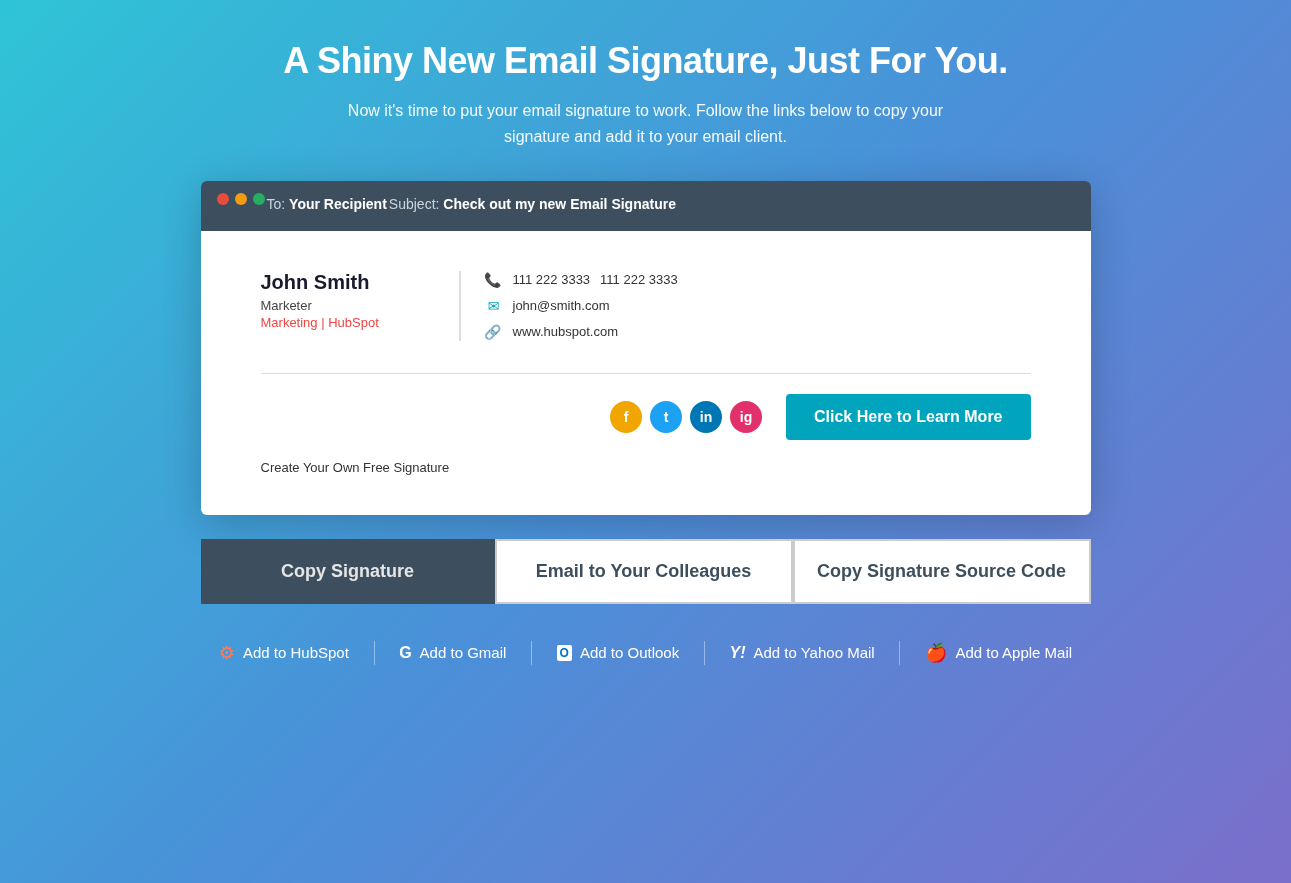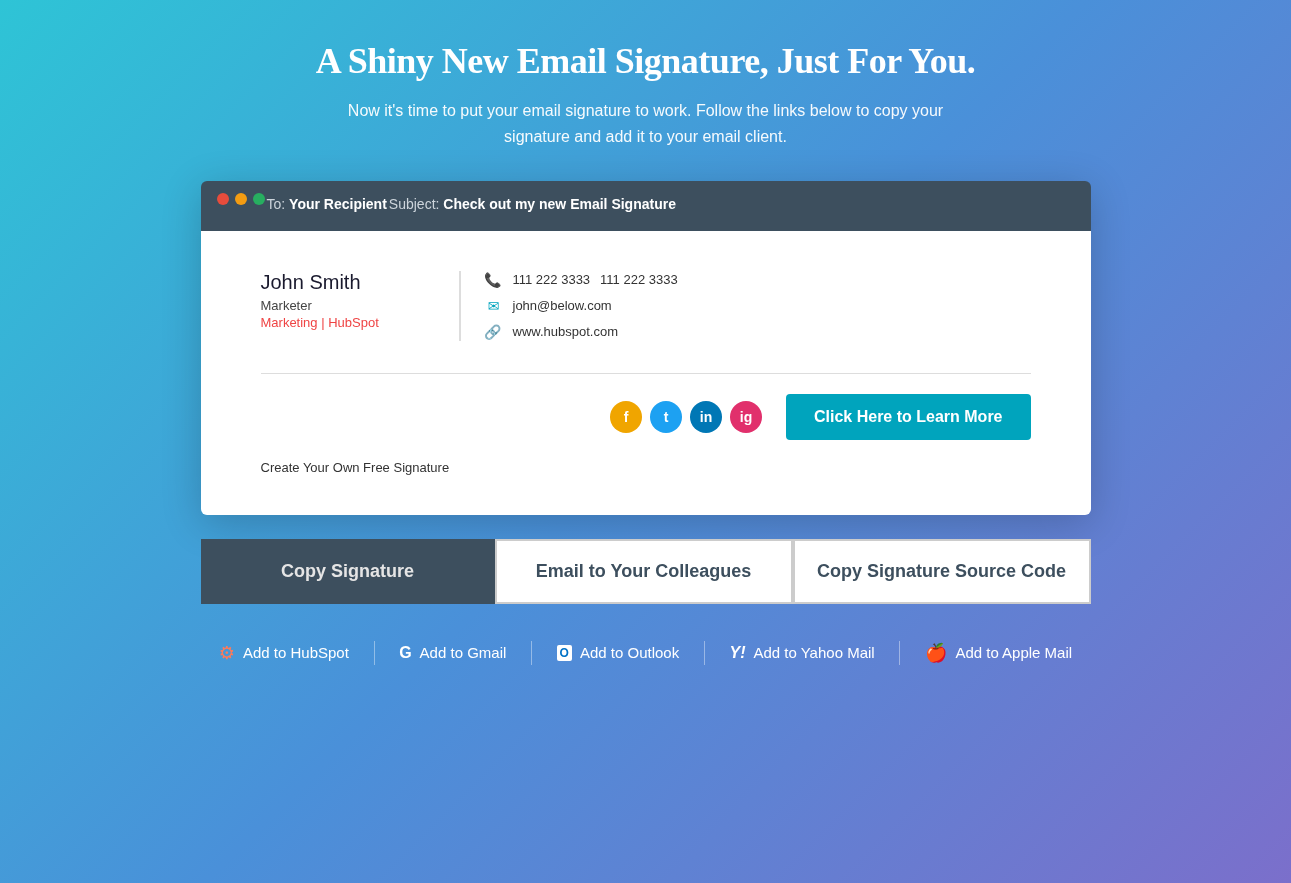--- a/index.html
+++ b/index.html
@@ -15,21 +15,20 @@
       padding: 40px 20px 40px;
     }
 
     .page-title {
       color: #ffffff;
       font-size: 36px;
       font-weight: 700;
       text-align: center;
       margin-bottom: 16px;
       letter-spacing: -0.5px;
-      font-family: Liberation Serif, serif;
     }
 
     .page-subtitle {
       color: #ffffff;
       font-size: 16px;
       text-align: center;
       line-height: 1.6;
       max-width: 620px;
       margin-bottom: 32px;
       opacity: 0.95;
@@ -90,21 +89,21 @@
     }
 
     .sig-left {
       padding-right: 24px;
       border-right: 2px solid #dddddd;
       min-width: 200px;
     }
 
     .sig-name {
       font-size: 20px;
-      font-weight: 400;
+      font-weight: 700;
       color: #1a1a2e;
       margin-bottom: 4px;
     }
 
     .sig-title {
       font-size: 13px;
       color: #444;
       margin-bottom: 2px;
     }
 
@@ -306,21 +305,21 @@
       </div>
 
       <div class="sig-right">
         <div class="sig-row">
           <div class="sig-icon">📞</div>
           <span>111 222 3333</span>
           <span>111 222 3333</span>
         </div>
         <div class="sig-row">
           <div class="sig-icon">✉</div>
-          <span>john@below.com</span>
+          <span>john@smith.com</span>
         </div>
         <div class="sig-row">
           <div class="sig-icon">🔗</div>
           <span>www.hubspot.com</span>
         </div>
       </div>
 
     </div>
 
     <hr class="sig-divider">

